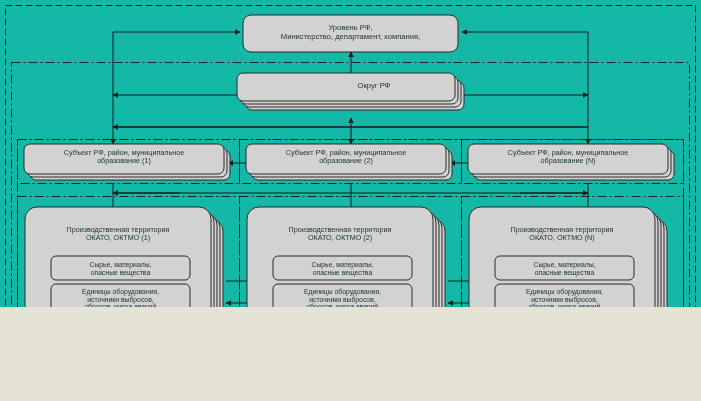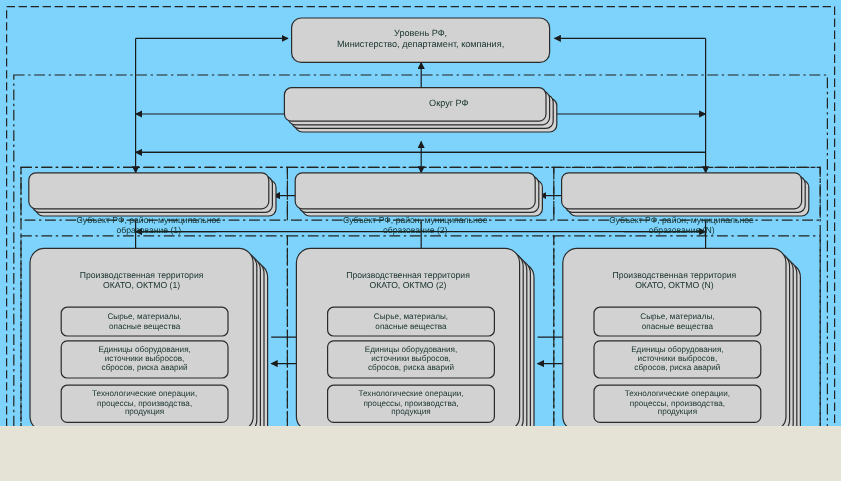--- a/index.html
+++ b/index.html
@@ -3,43 +3,43 @@
 <meta charset="utf-8">
 <style>
   html, body {
     margin: 0;
     padding: 0;
     background: #e4e3d6;
   }
   #stage {
     position: relative;
     width: 701px;
-    height: 355px;
-    background: #7dd3fc;
+    height: 307px;
+    background: #14b8a6;
     font-family: "Liberation Sans", "DejaVu Sans", sans-serif;
     overflow: hidden;
   }
   svg.layer {
     position: absolute;
     left: 0;
     top: 0;
     width: 701px;
     height: 401px;
   }
   .txt {
     position: absolute;
     color: #16312c;
     text-align: center;
     line-height: 1.12;
     pointer-events: none;
     white-space: pre-line;
   }
   .t-top { font-size: 7.6px; }
   .t-okrug { font-size: 7.6px; }
-  .t-subj { font-size: 7.2px; margin-top: 31px; }
+  .t-subj { font-size: 7.2px; }
   .t-terr { font-size: 7.2px; }
   .t-inner { font-size: 6.8px; }
 </style>
 </head>
 <body>
 
 <div id="stage">
 
   <svg class="layer" viewBox="0 0 701 401" xmlns="http://www.w3.org/2000/svg">
     <defs>

